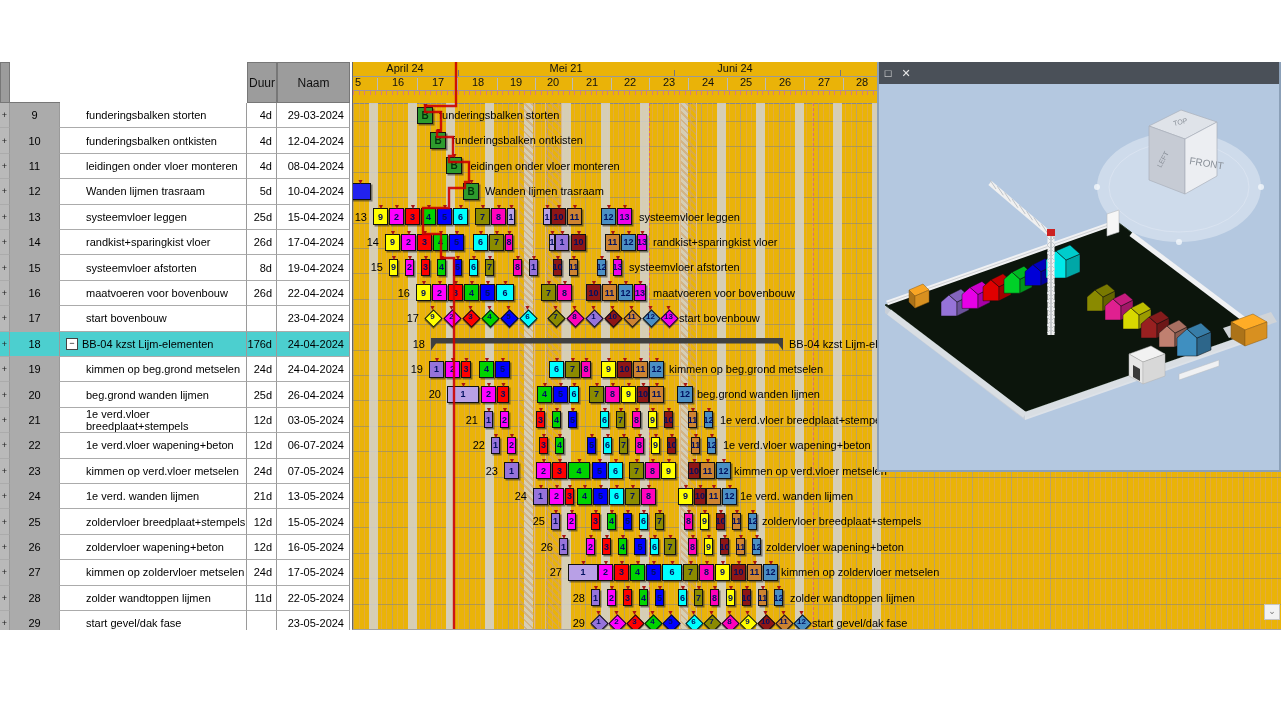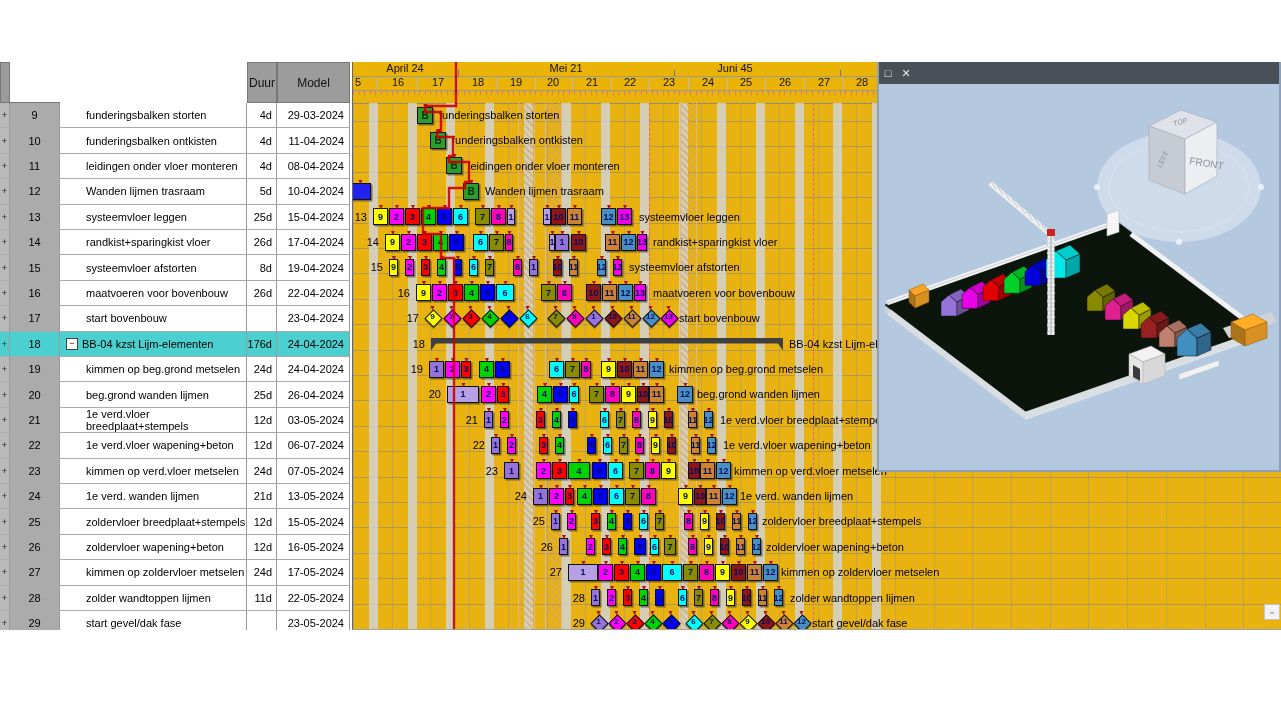--- a/index.html
+++ b/index.html
@@ -64,35 +64,35 @@
 </style>
 </head>
 <body>
 
 <div class="app">
 
   <div class="tbl" id="tbl">
       <div class="th" style="left: 0px; width: 10px;"></div>
       <div class="th" style="left: 10px; width: 50px; margin-top: 40px;">Regel</div>
       <div class="th" style="left: 247px; width: 30px;">Duur</div>
-      <div class="th" style="left: 277px; width: 73px;">Model</div>
+      <div class="th" style="left: 277px; width: 73px;">Naam</div>
       <div class="cell plus" style="left: 0px; width: 10px; top: 41px; height: 25.4px;">+</div>
       <div class="cell gray" style="left: 10px; width: 50px; top: 41px; height: 25.4px;">9</div>
       <div class="cell " style="left: 60px; width: 187px; top: 41px; height: 25.4px; padding-left: 26px;">
         <span>funderingsbalken storten</span>
       </div>
       <div class="cell " style="left: 247px; width: 30px; top: 41px; height: 25.4px; justify-content: flex-end; padding-right: 4px;">4d</div>
       <div class="cell " style="left: 277px; width: 73px; top: 41px; height: 25.4px; justify-content: flex-end; padding-right: 5px;">29-03-2024</div>
       <div class="cell plus" style="left: 0px; width: 10px; top: 66.4px; height: 25.4px;">+</div>
       <div class="cell gray" style="left: 10px; width: 50px; top: 66.4px; height: 25.4px;">10</div>
       <div class="cell " style="left: 60px; width: 187px; top: 66.4px; height: 25.4px; padding-left: 26px;">
         <span>funderingsbalken ontkisten</span>
       </div>
       <div class="cell " style="left: 247px; width: 30px; top: 66.4px; height: 25.4px; justify-content: flex-end; padding-right: 4px;">4d</div>
-      <div class="cell " style="left: 277px; width: 73px; top: 66.4px; height: 25.4px; justify-content: flex-end; padding-right: 5px;">11-04-2024</div>
+      <div class="cell " style="left: 277px; width: 73px; top: 66.4px; height: 25.4px; justify-content: flex-end; padding-right: 5px;">12-04-2024</div>
       <div class="cell plus" style="left: 0px; width: 10px; top: 91.8px; height: 25.4px;">+</div>
       <div class="cell gray" style="left: 10px; width: 50px; top: 91.8px; height: 25.4px;">11</div>
       <div class="cell " style="left: 60px; width: 187px; top: 91.8px; height: 25.4px; padding-left: 26px;">
         <span>leidingen onder vloer monteren</span>
       </div>
       <div class="cell " style="left: 247px; width: 30px; top: 91.8px; height: 25.4px; justify-content: flex-end; padding-right: 4px;">4d</div>
       <div class="cell " style="left: 277px; width: 73px; top: 91.8px; height: 25.4px; justify-content: flex-end; padding-right: 5px;">08-04-2024</div>
       <div class="cell plus" style="left: 0px; width: 10px; top: 117.2px; height: 25.4px;">+</div>
       <div class="cell gray" style="left: 10px; width: 50px; top: 117.2px; height: 25.4px;">12</div>
       <div class="cell " style="left: 60px; width: 187px; top: 117.2px; height: 25.4px; padding-left: 26px;">
@@ -219,21 +219,21 @@
         <span>start gevel/dak fase</span>
       </div>
       <div class="cell " style="left: 247px; width: 30px; top: 549px; height: 25.4px; justify-content: flex-end; padding-right: 4px;"></div>
       <div class="cell " style="left: 277px; width: 73px; top: 549px; height: 25.4px; justify-content: flex-end; padding-right: 5px;">23-05-2024</div>
     </div>
 
   <div class="gantt" id="gantt">
     <div class="mrow" id="mrow">
         <div class="mlab" style="left: 52px;">April 24</div>
         <div class="mlab" style="left: 213px;">Mei 21</div>
-        <div class="mlab" style="left: 382px;">Juni 45</div>
+        <div class="mlab" style="left: 382px;">Juni 24</div>
         <div class="msep" style="left: 105px;"></div>
         <div class="msep" style="left: 321px;"></div>
         <div class="msep" style="left: 487px;"></div>
       </div>
     <div class="wrow" id="wrow">
         <div class="wlab" style="left: 5px;">5</div>
         <div class="wsep" style="left: 24.3px;"></div>
         <div class="wlab" style="left: 45px;">16</div>
         <div class="wsep" style="left: 64.3px;"></div>
         <div class="wlab" style="left: 85px;">17</div>

